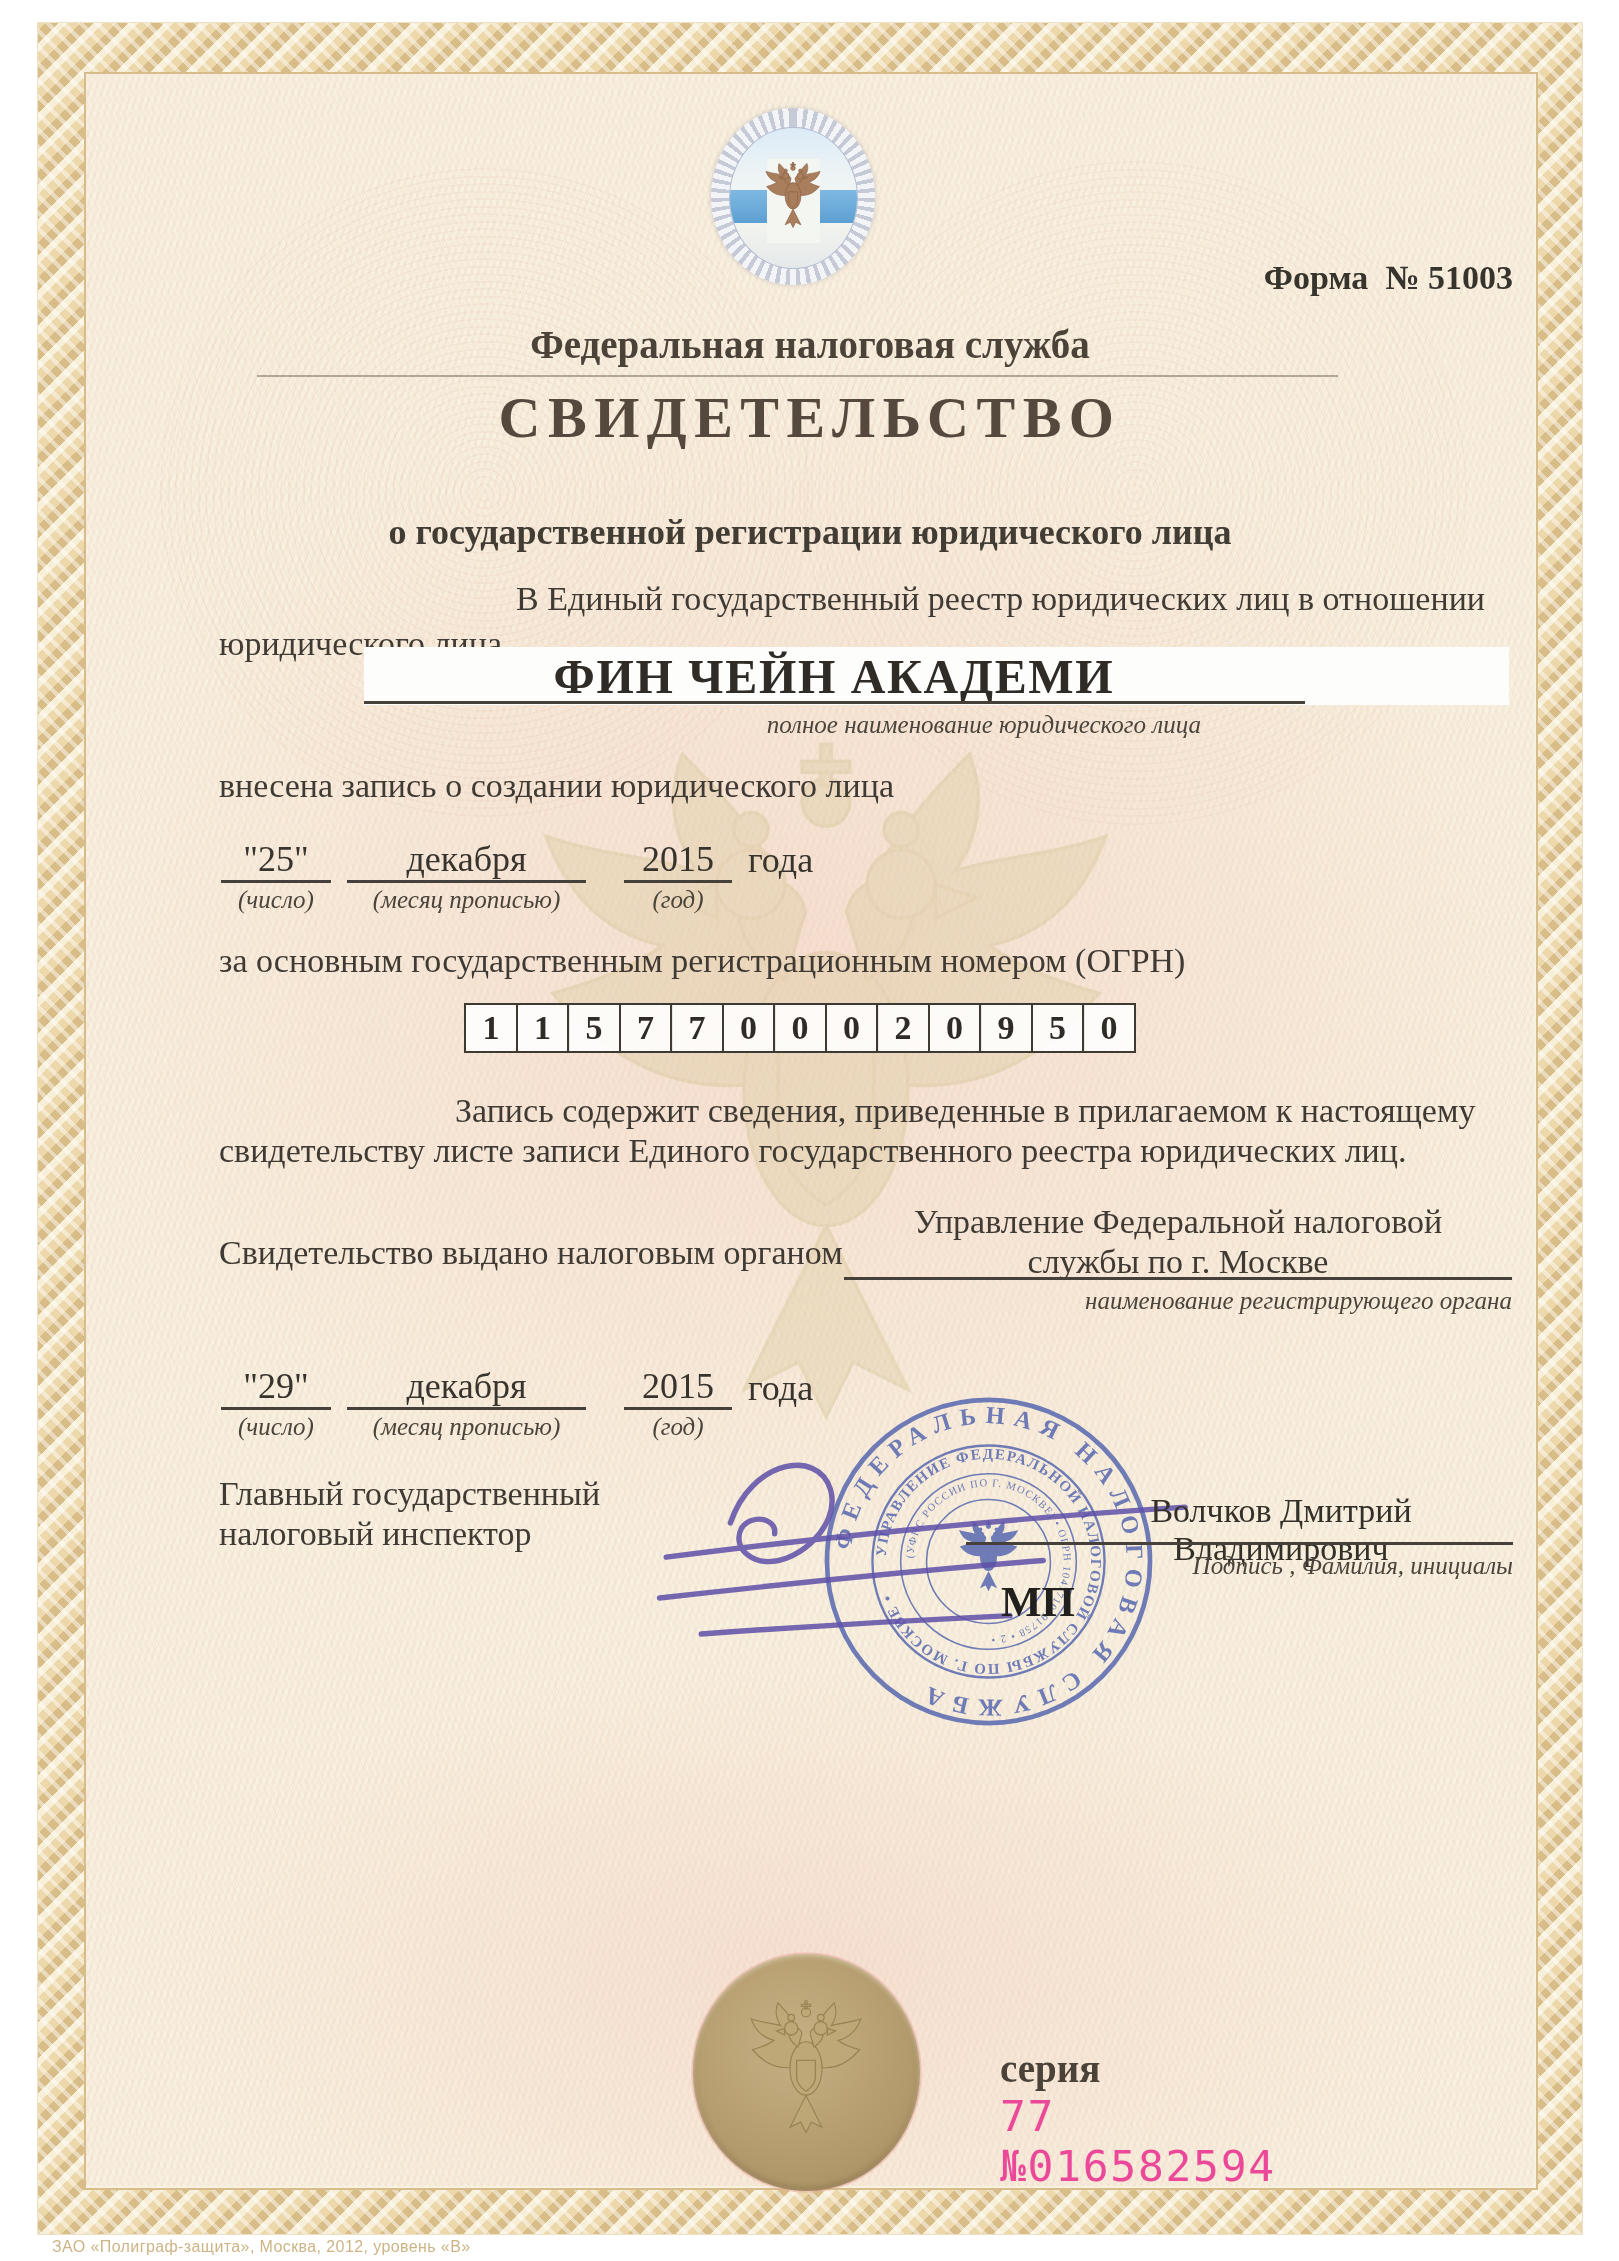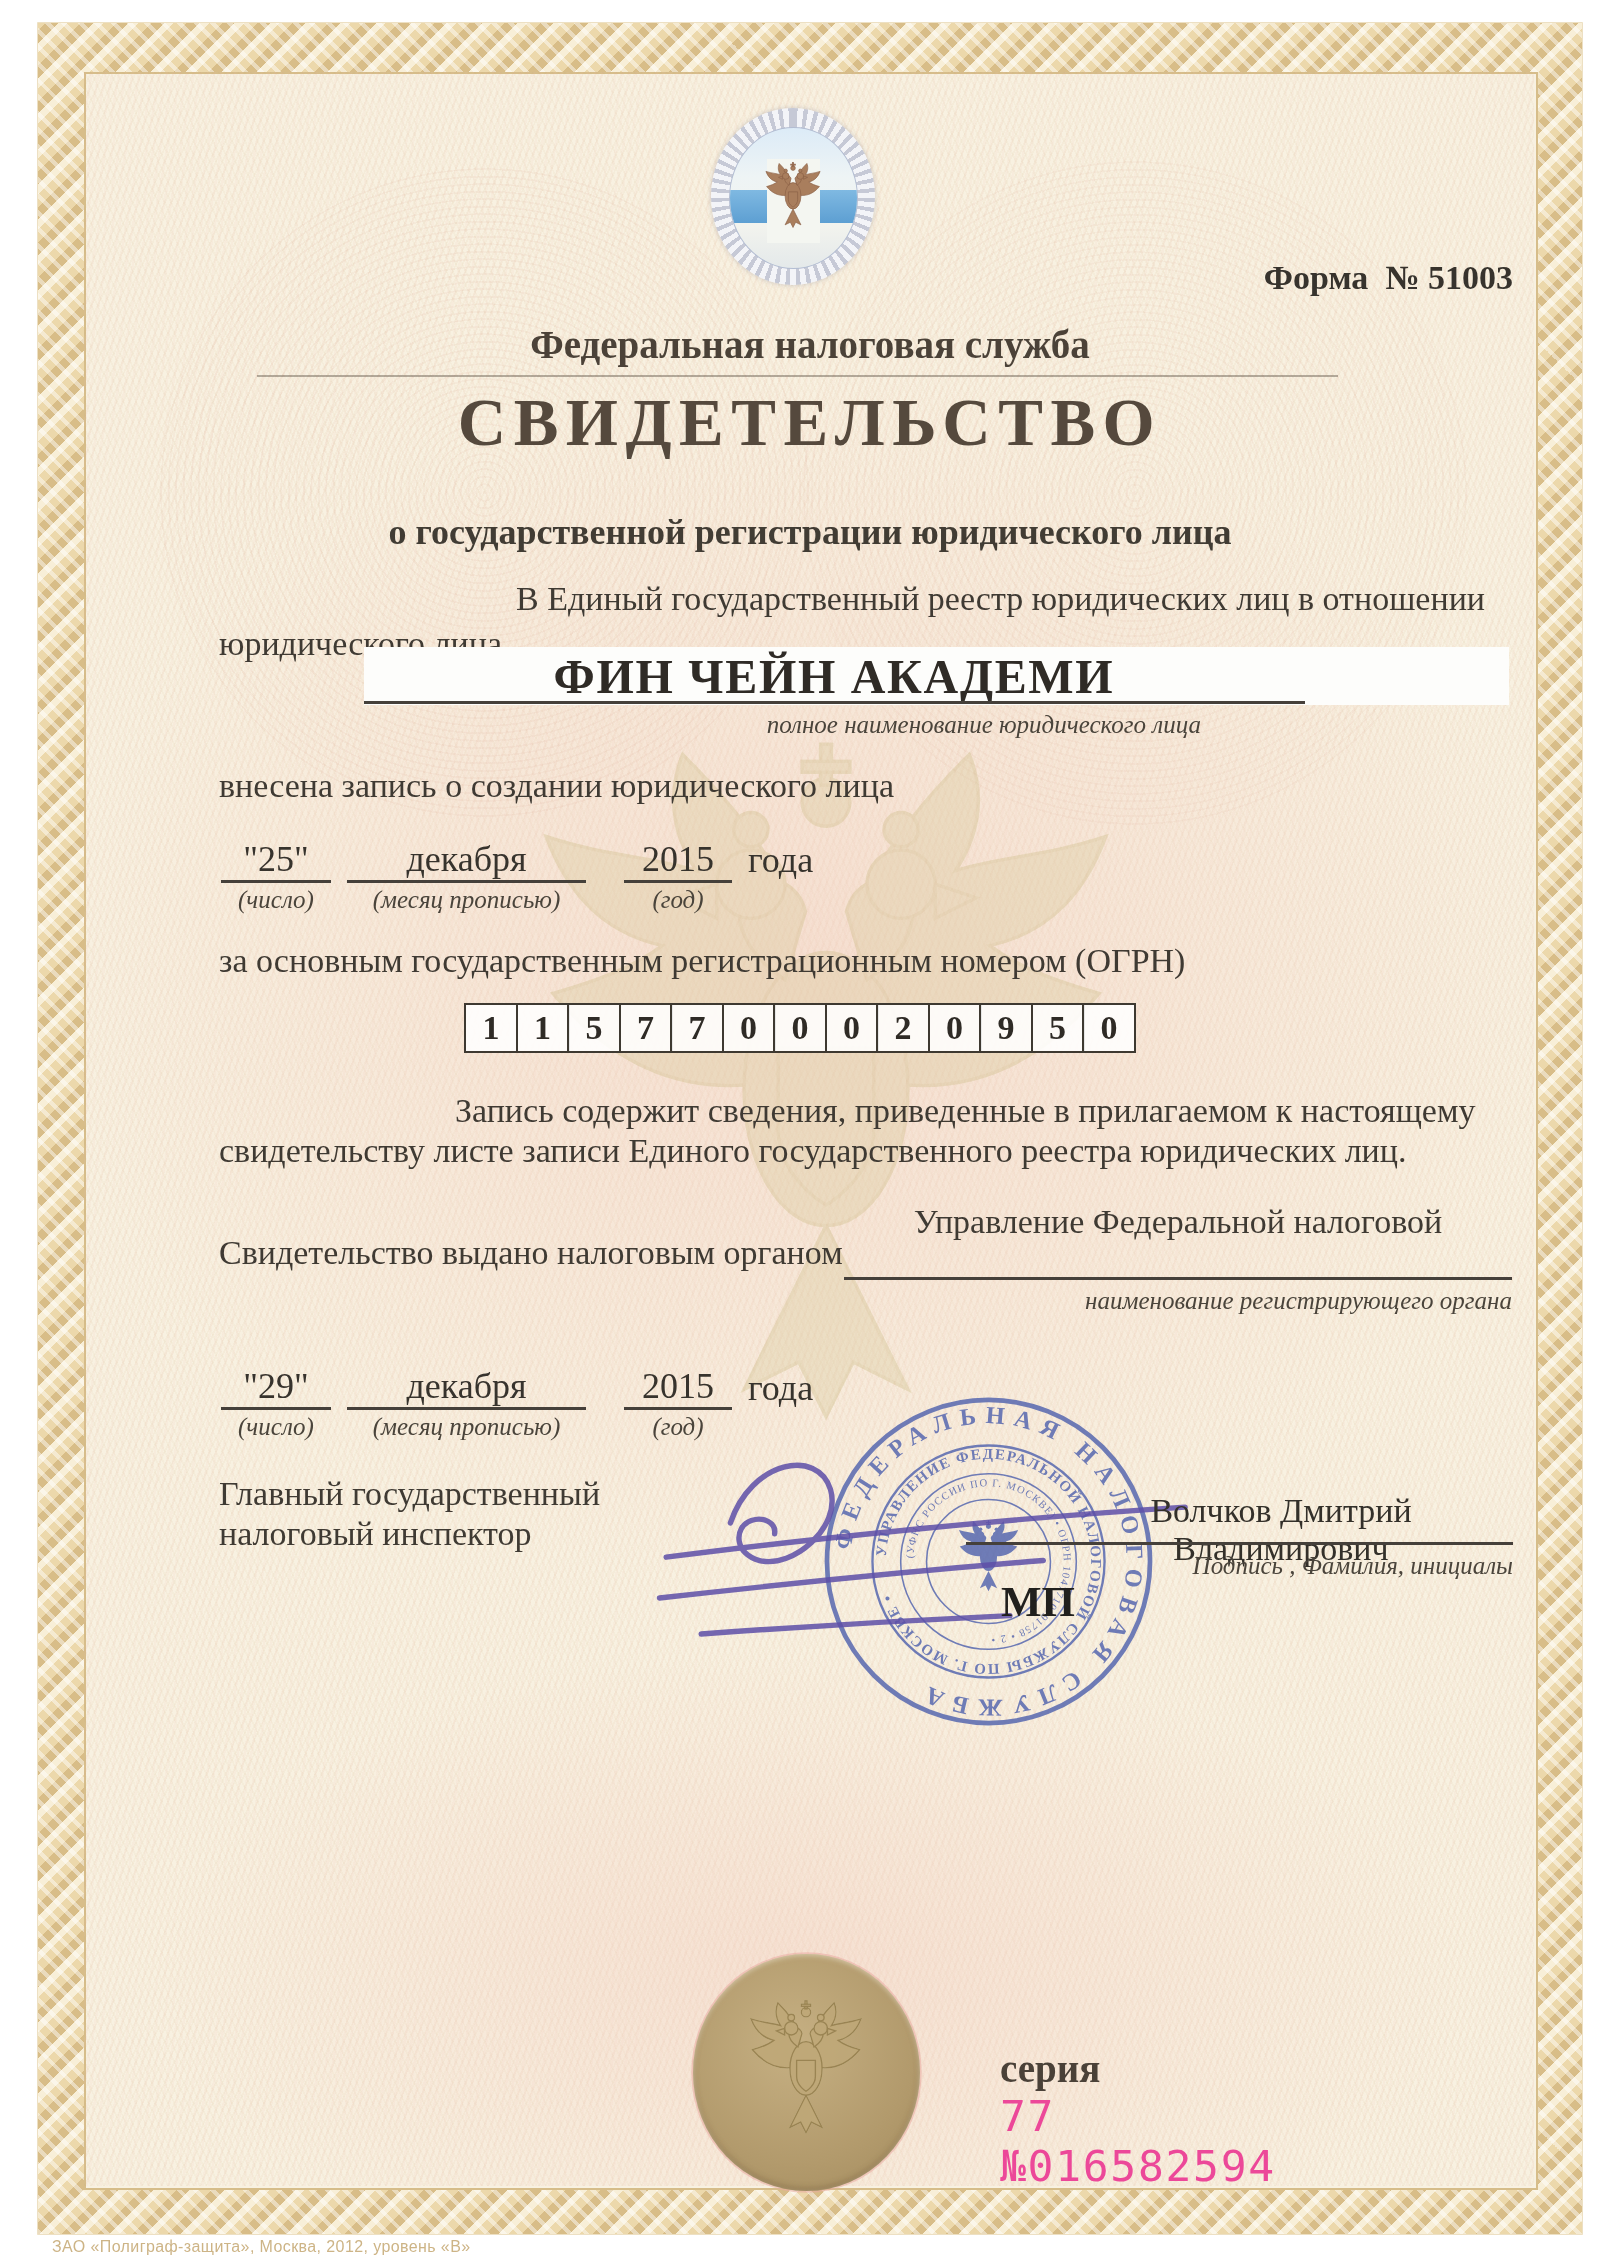--- a/index.html
+++ b/index.html
@@ -27,21 +27,21 @@
   .ros2{left:801px;top:159px;width:668px;height:668px;opacity:.26;}
   .watermark{left:434px;top:734px;width:784px;height:751px;opacity:.32;}
   .t41{font-size:34px;line-height:1.18;}
   .caption{font-size:25px;font-style:italic;color:#4a443b;}
   .center{text-align:right;}
   .rule{background:#45403a;height:2.5px;}
 
   .form-label{right:107px;top:259px;font-size:34px;font-weight:bold;white-space:pre;color:#37332d;}
   .agency{left:0;top:322px;width:100%;text-align:center;font-size:39px;font-weight:bold;color:#4b4238;}
   .hline{left:257px;top:375px;width:1081px;height:1.7px;background:rgba(95,85,72,.45);}
-  .main-title{left:0;top:384px;width:100%;text-align:center;font-size:67px;font-weight:bold;
+  .main-title{left:0;top:384px;width:100%;text-align:center;font-size:58px;font-weight:bold;
               letter-spacing:7.5px;color:#55493d;}
   .subtitle{left:0;top:511px;width:100%;text-align:center;font-size:36px;font-weight:bold;color:#413c34;}
 
   .intro1{left:516px;top:579px;}
   .intro2{left:219px;top:624px;}
   .name-band{left:364px;top:647px;width:1145px;height:58px;background:#fdfdfb;}
   .company{left:467px;top:649px;width:734px;text-align:center;font-size:48px;font-weight:bold;
            letter-spacing:1.7px;color:#2f2b26;}
   .name-rule{left:364px;top:701px;width:941px;height:3.3px;}
   .company-cap{left:467px;top:711px;width:734px;}
@@ -188,20 +188,21 @@
   <div class="ogrn-cell">5</div>
   <div class="ogrn-cell">0</div>
 </div>
 
 <div class="abs t41 note1">Запись содержит сведения, приведенные в прилагаемом к настоящему</div>
 <div class="abs t41 note2">свидетельству листе записи Единого государственного реестра юридических лиц.</div>
 
 <div class="abs t41 issued-by">Свидетельство выдано налоговым органом</div>
 <div class="abs auth-block t41">
   <div>Управление Федеральной налоговой</div>
+  <div>службы по г. Москве</div>
 </div>
 <div class="abs rule auth-rule"></div>
 <div class="abs caption center auth-cap">наименование регистрирующего органа</div>
 
 <div class="blank" style="left:221px;top:1365px;width:110px;">"29"</div>
 <div class="blank" style="left:347px;top:1365px;width:239px;">декабря</div>
 <div class="blank" style="left:624px;top:1365px;width:108px;">2015</div>
 <div class="suffix" style="left:748px;top:1367px;">года</div>
 <div class="field-label caption" style="left:221px;top:1413px;width:110px;">(число)</div>
 <div class="field-label caption" style="left:347px;top:1413px;width:239px;">(месяц прописью)</div>

